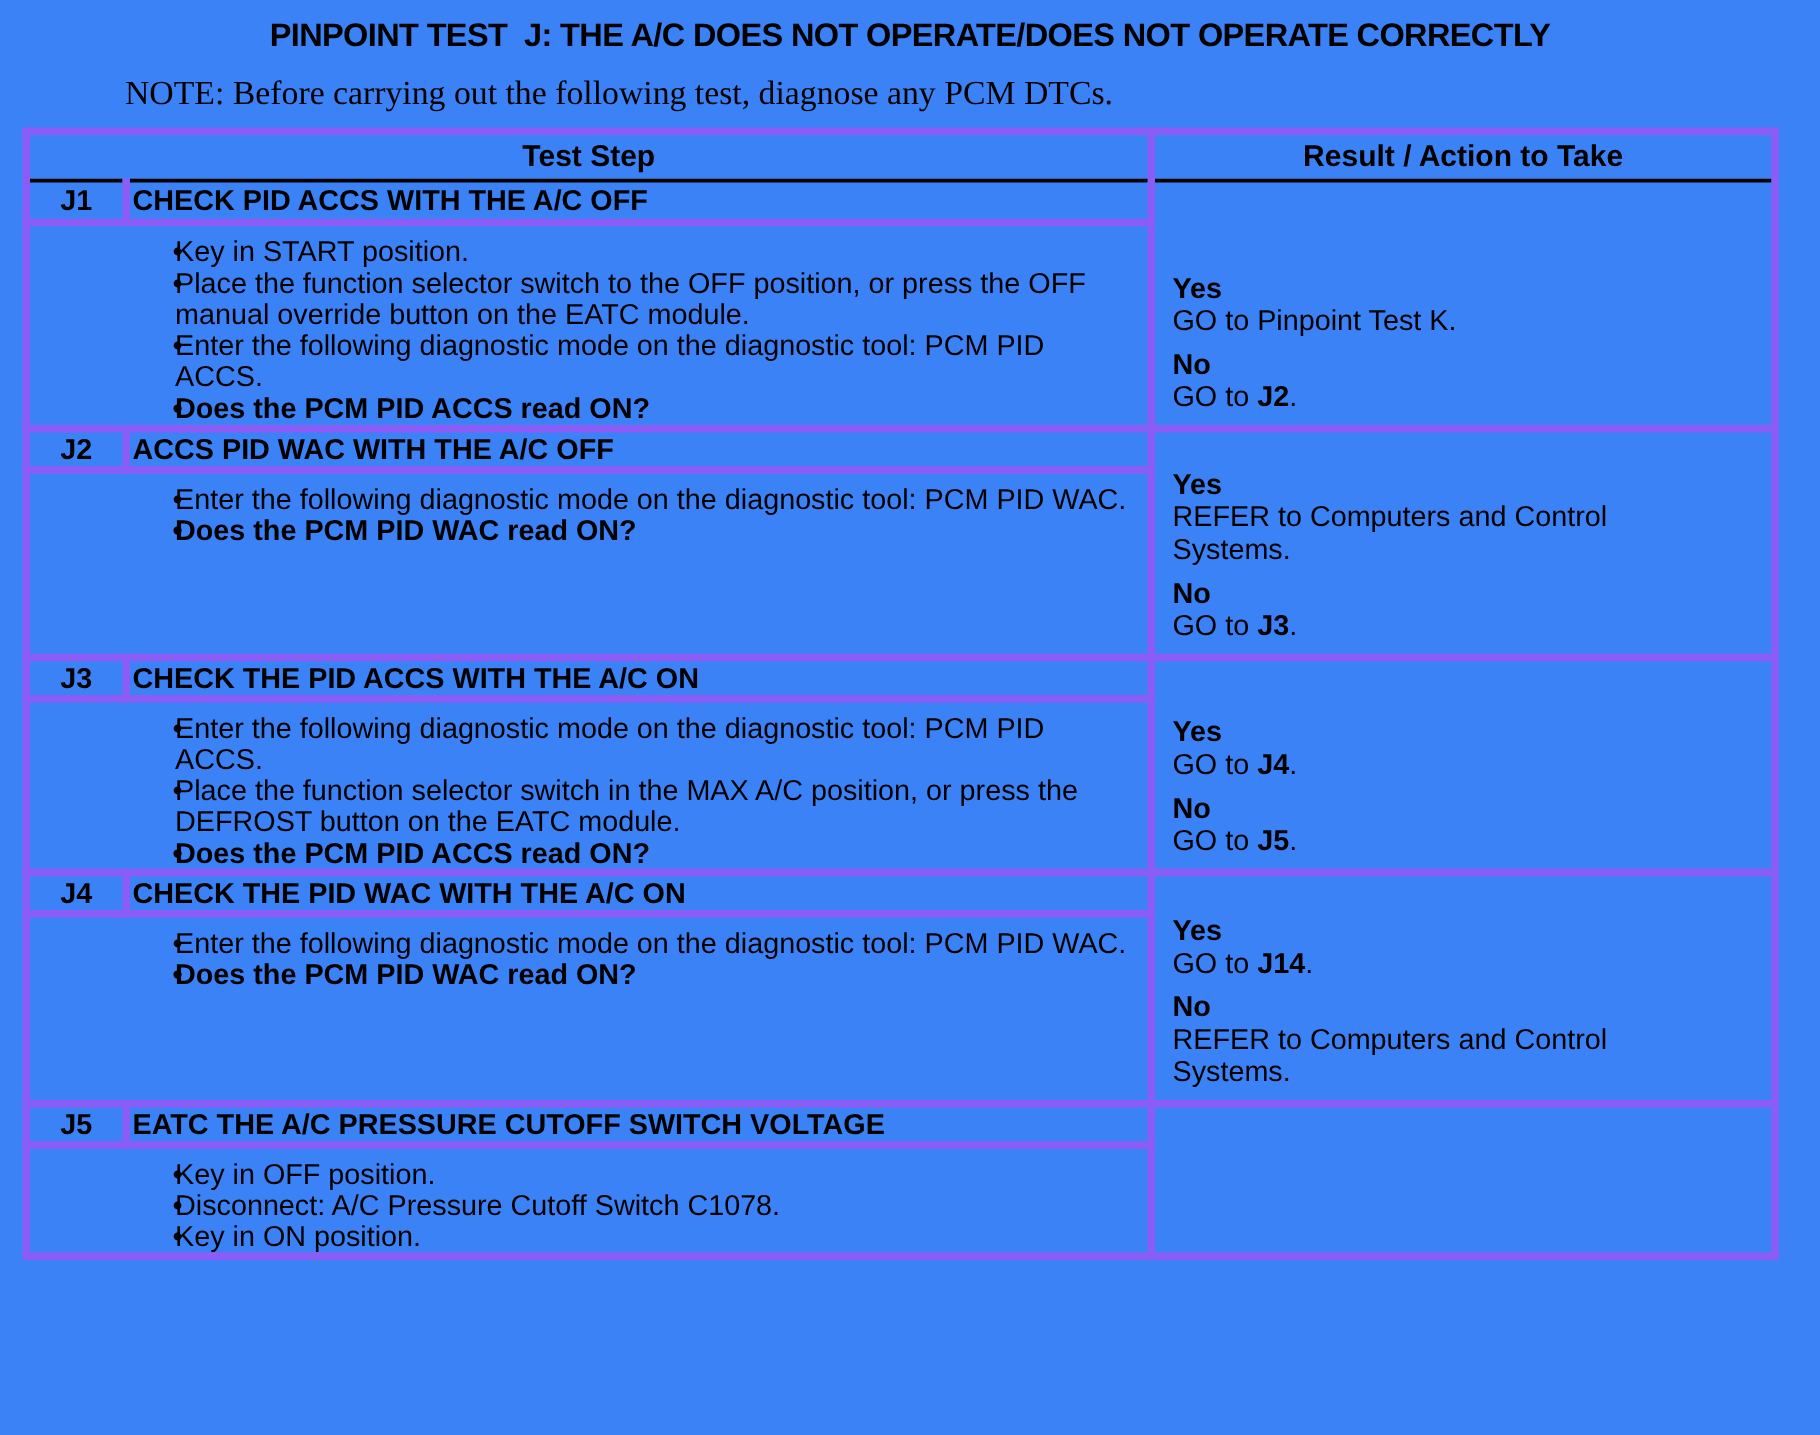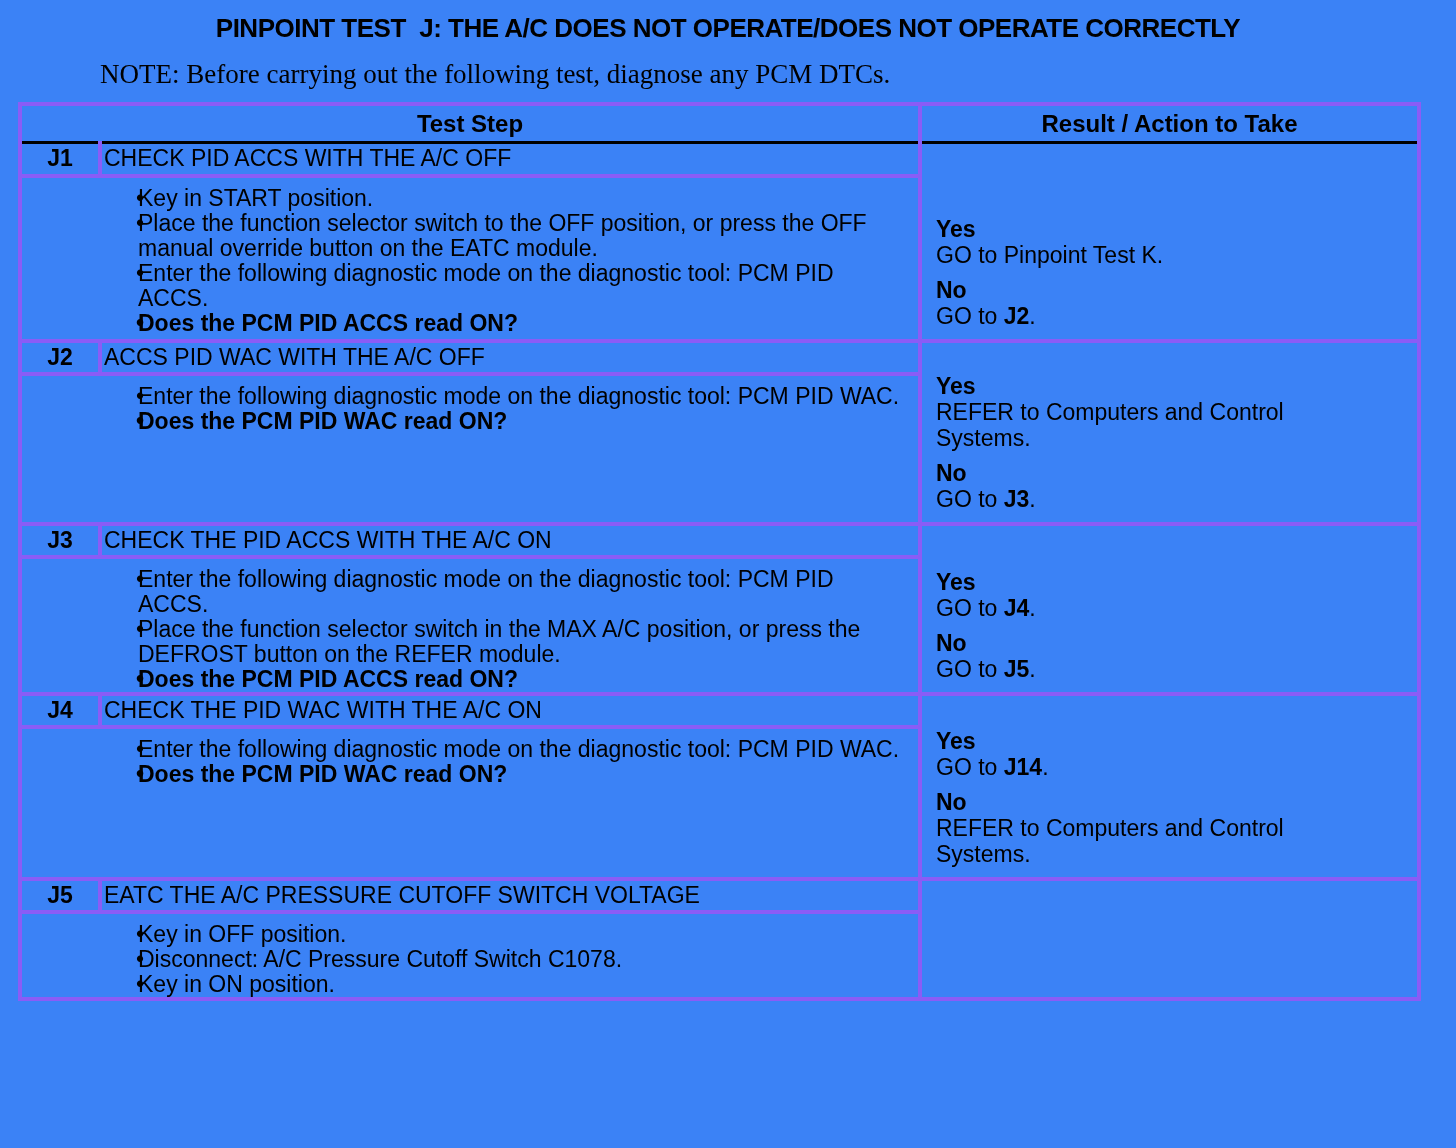--- a/index.html
+++ b/index.html
@@ -36,42 +36,42 @@
   .note .note-label { font-weight: normal; }
   .pinpoint-table {
     margin: 12px 0 0 18px;
     border-collapse: collapse;
     table-layout: fixed;
     width: 1399px;
     border: 3px solid #000;
     font-size: 23px;
   }
   .pinpoint-table td, .pinpoint-table th {
-    border: 4px solid #8b5cf6;
+    border: 6px solid #8b5cf6;
     padding: 0;
     overflow: hidden;
   }
   .pinpoint-table th {
     height: 35px;
     font-size: 24px;
     font-weight: bold;
     text-align: center;
     vertical-align: middle;
     border-bottom: 3px solid #000;
   }
   tr.title-row td { border-top: 3px solid #000; }
   tr.title-row { height: 33px; }
   td.jnum {
     text-align: center;
     vertical-align: middle;
     font-weight: bold;
   }
   td.jtitle {
     vertical-align: middle;
-    font-weight: normal;
+    font-weight: bold;
     padding-left: 2px;
   }
   td.bullets { vertical-align: top; }
   td.bullets ul {
     margin: 8px 0 0 0;
     padding: 0;
     list-style: none;
   }
   td.bullets li {
     position: relative;
@@ -190,21 +190,21 @@
         <div class="rgroup">
           <div class="rlabel">No</div>
           <div class="raction"><span>GO to </span><b>J5</b><span>.</span></div>
         </div>
       </td>
     </tr>
     <tr class="bullets-row br-j3">
       <td colspan="2" class="bullets">
         <ul>
           <li>Enter the following diagnostic mode on the diagnostic tool: PCM PID ACCS.</li>
-          <li>Place the function selector switch in the MAX A/C position, or press the DEFROST button on the REFER module.</li>
+          <li>Place the function selector switch in the MAX A/C position, or press the DEFROST button on the EATC module.</li>
           <li class="q">Does the PCM PID ACCS read ON?</li>
         </ul>
       </td>
     </tr>
 
     <tr class="title-row">
       <td class="jnum">J4</td>
       <td class="jtitle">CHECK THE PID WAC WITH THE A/C ON</td>
       <td class="result" rowspan="2">
         <div class="rgroup">

